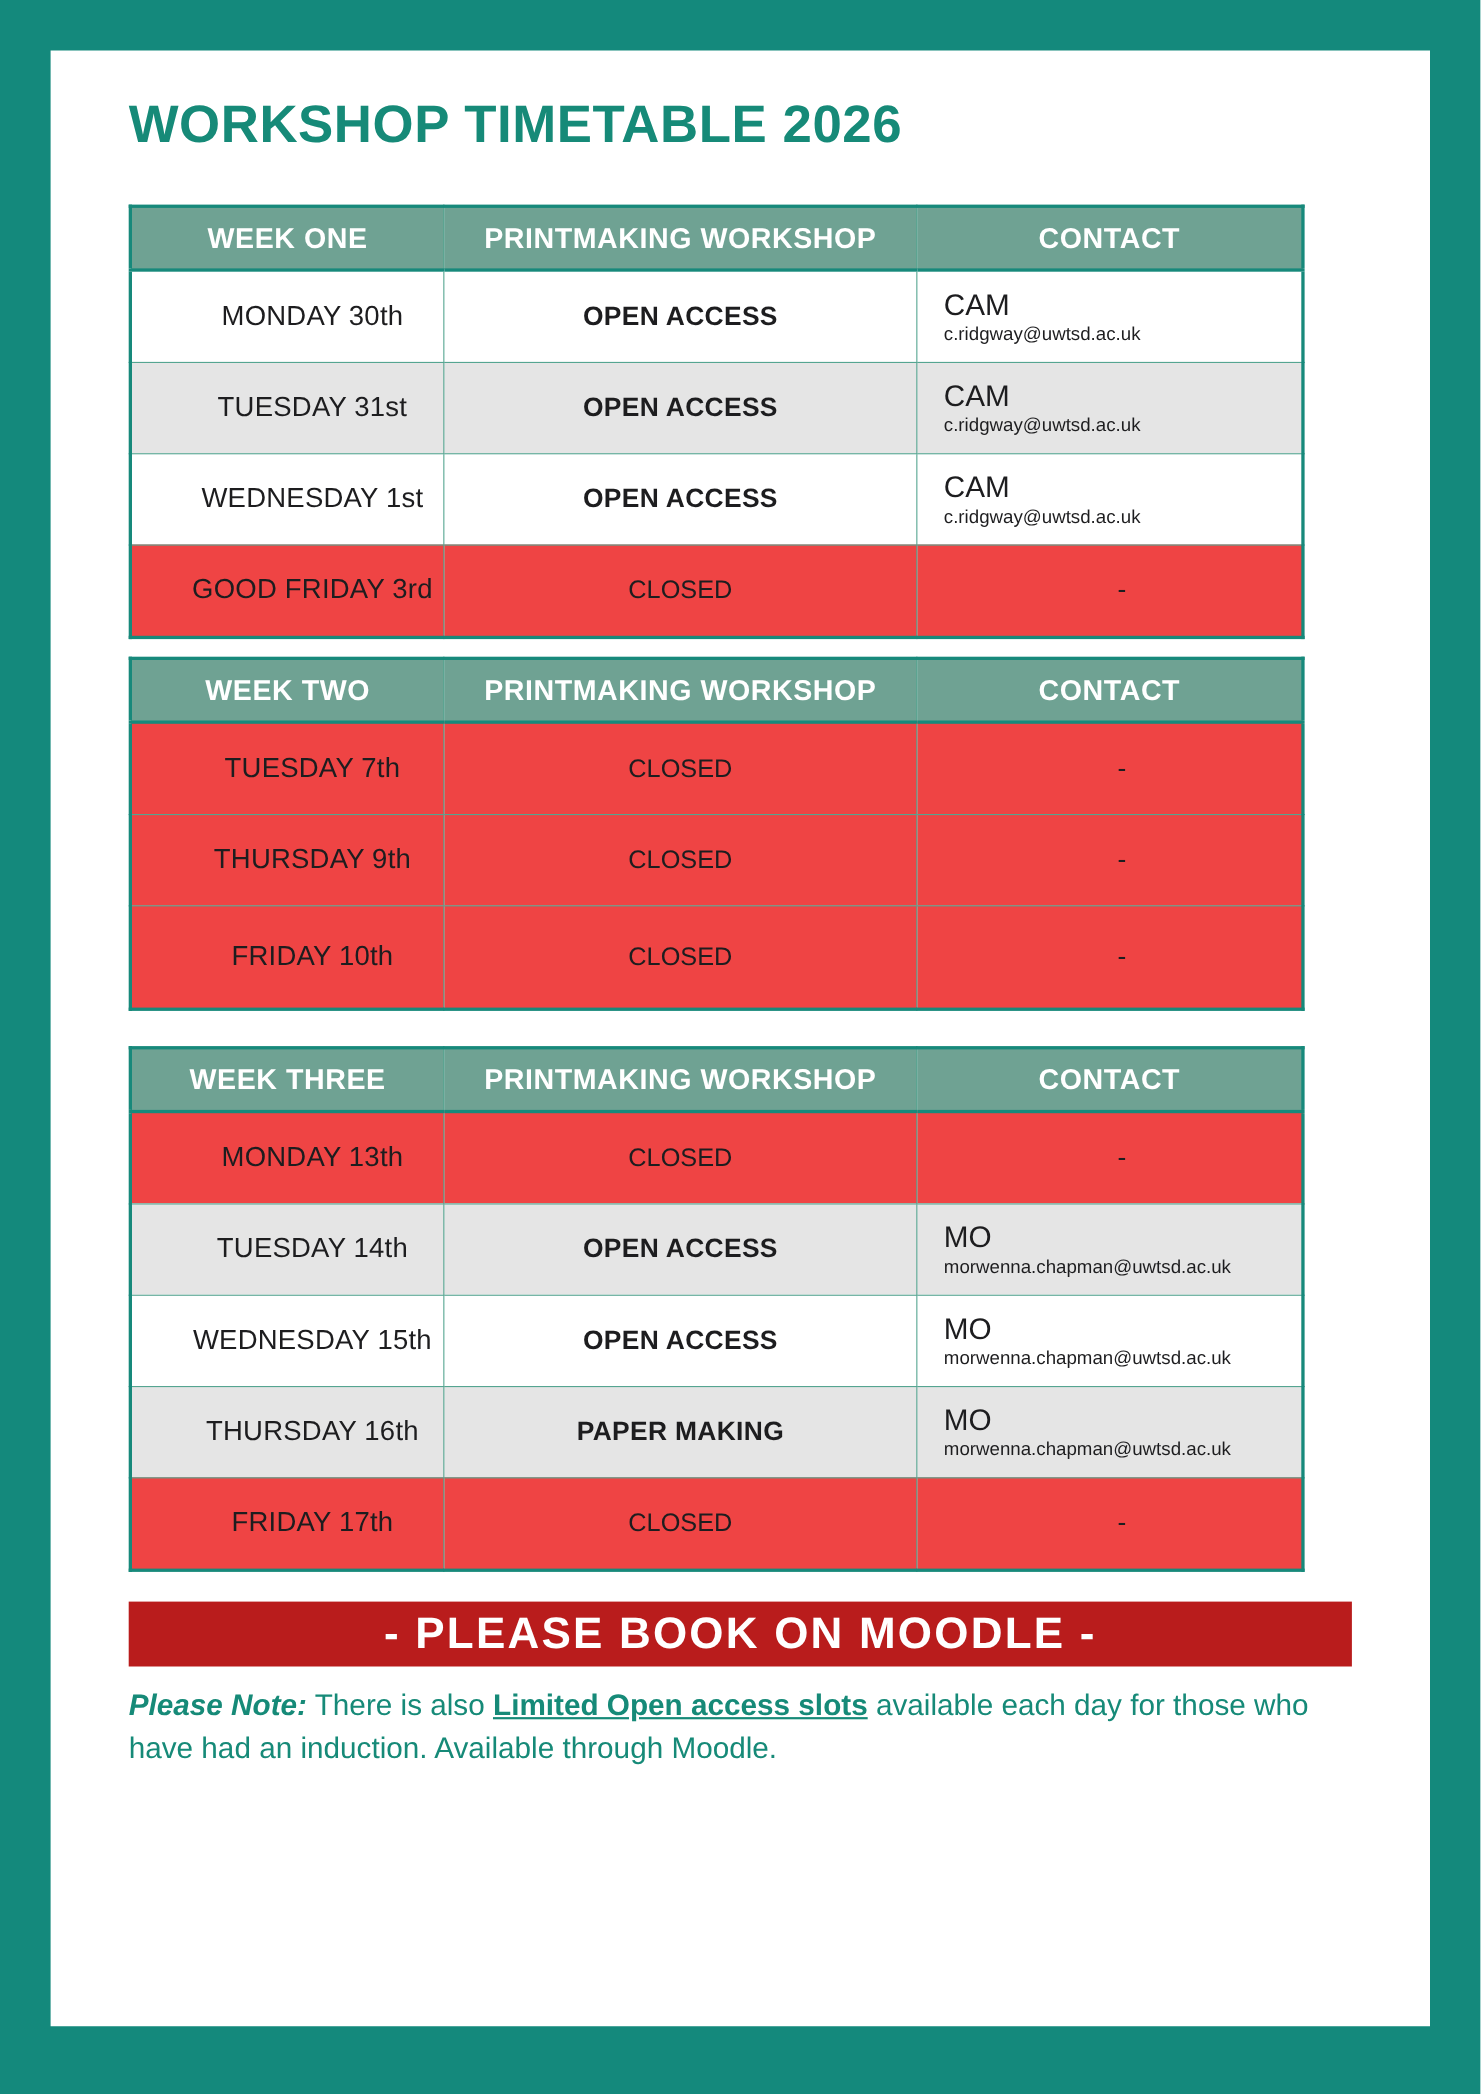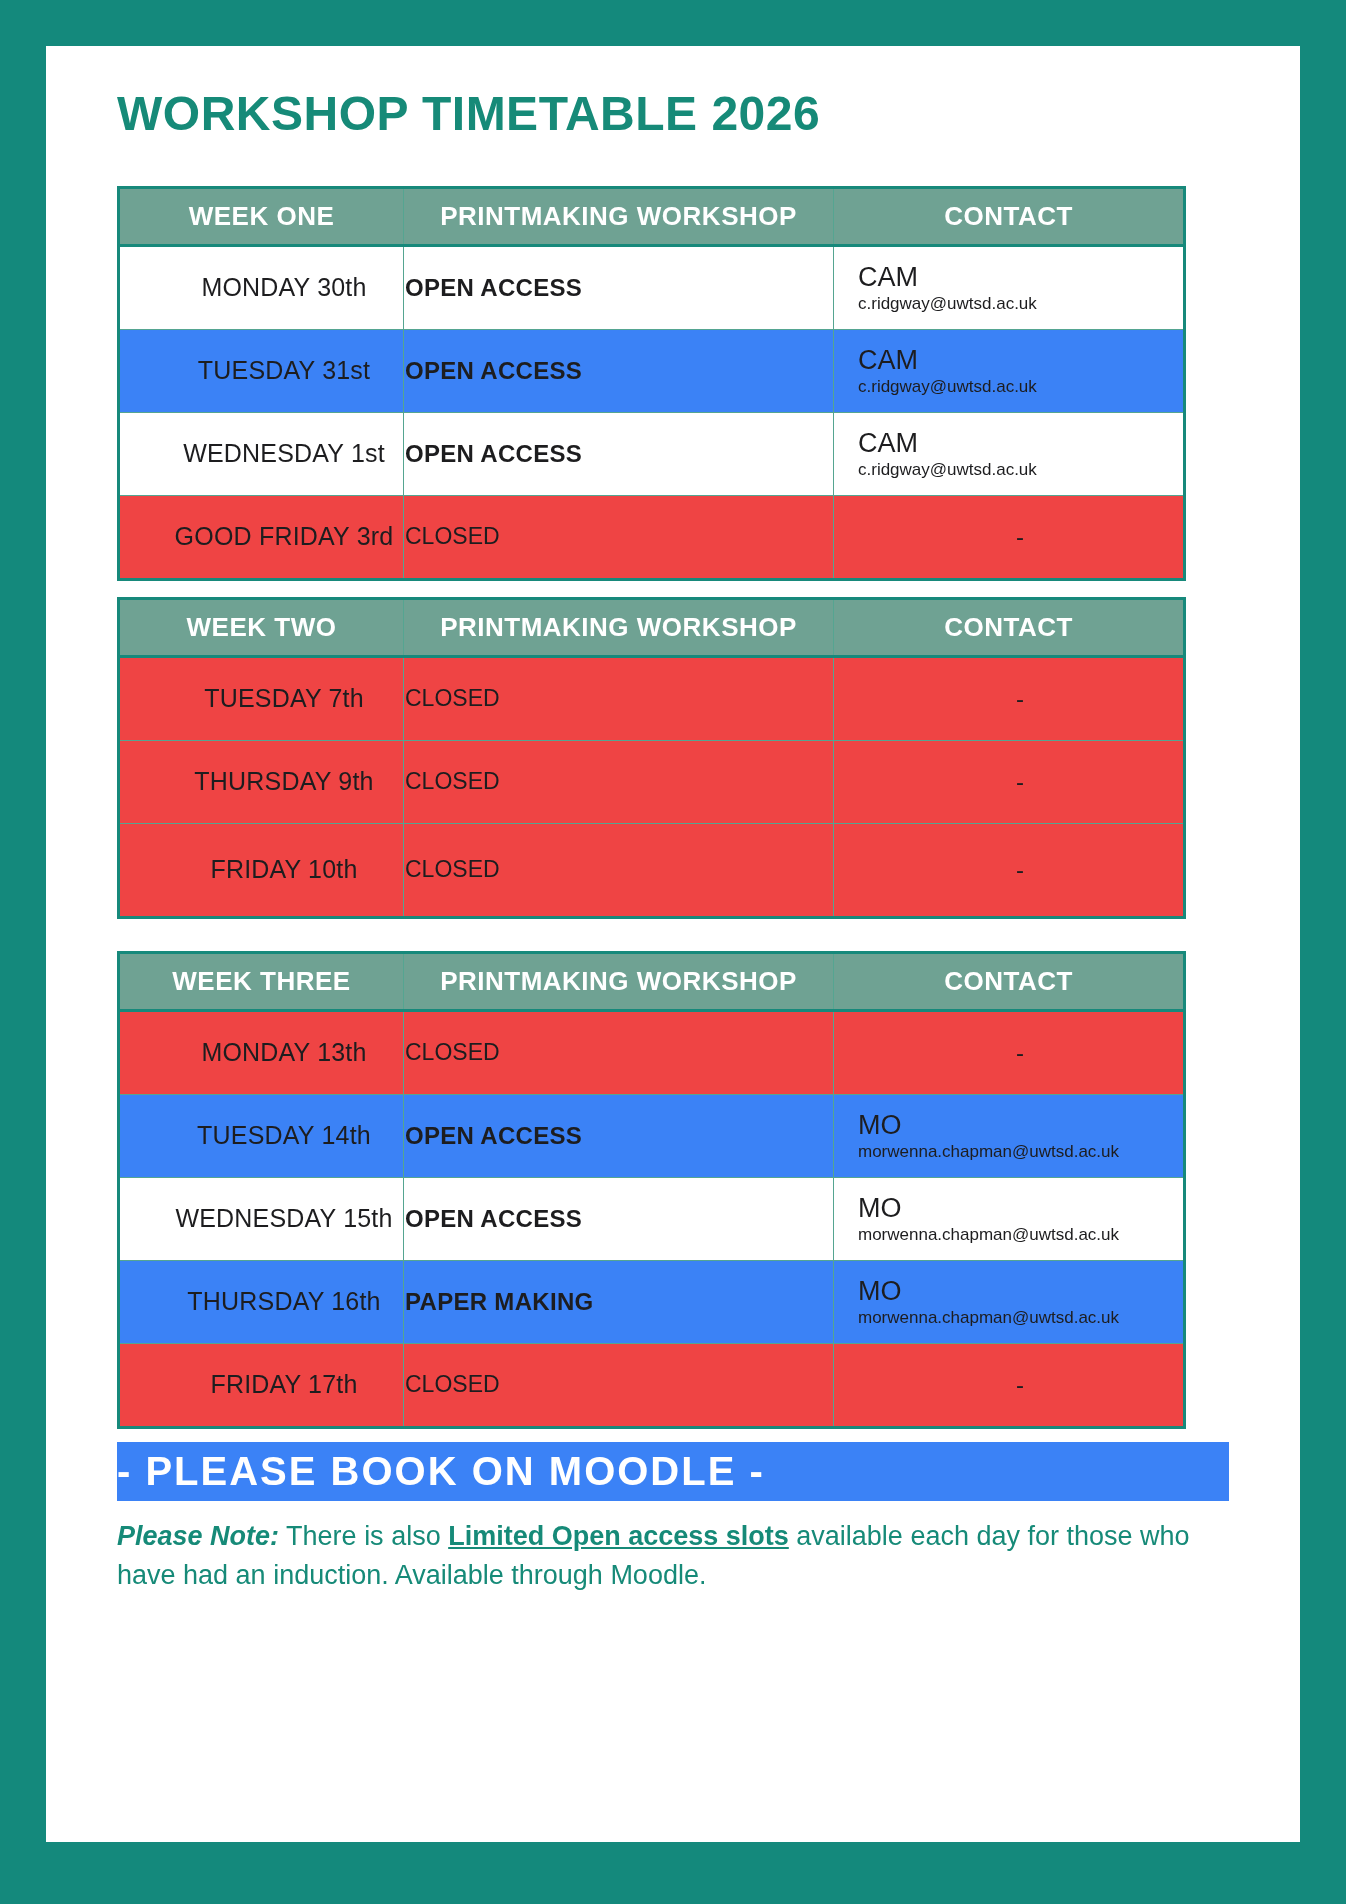--- a/index.html
+++ b/index.html
@@ -22,33 +22,33 @@
   .tbl3{margin-top:32px;}
   col.c1{width:285px;} col.c2{width:430px;} col.c3{width:351px;}
   thead th{
     height:53px;background:#6FA293;color:#fff;font-weight:700;font-size:26px;
     text-align:center;letter-spacing:.5px;border:1px solid #55A591;
     border-bottom:3px solid #17897B;
   }
   tbody td{border:1px solid #55A591;height:80px;vertical-align:middle;color:#1d1d1f;}
   tr.tall td{height:90px;}
   .r-white td{background:#ffffff;}
-  .r-green td{background:#3b82f6;}
+  .r-green td{background:#e5e5e5;}
   .r-peach td{background:#ef4444;}
   td.day{text-align:center;padding-left:46px;font-size:25px;letter-spacing:.2px;}
-  td.ws{text-align:left;font-size:23px;}
+  td.ws{text-align:center;font-size:23px;}
   td.ws.bold{font-weight:700;font-size:24px;letter-spacing:.3px;}
   td.ct{padding-left:24px;}
   .c-name{font-size:27px;line-height:1.2;}
   .c-email{font-size:17px;line-height:1.3;}
   .c-dash{text-align:center;font-size:24px;}
   
   .banner{
-    margin-top:13px;height:59px;width:100%;background:#3b82f6;color:#fff;
-    font-weight:700;font-size:40px;line-height:59px;text-align:left;letter-spacing:2px;
+    margin-top:27px;height:59px;width:100%;background:#b91c1c;color:#fff;
+    font-weight:700;font-size:40px;line-height:59px;text-align:center;letter-spacing:2px;
   }
   .note{margin-top:16px;font-size:27px;line-height:1.45;color:#168A78;width:100%;}
   .note .lead{font-weight:700;font-style:italic;}
   .note .link{font-weight:700;text-decoration:underline;}
 </style>
 </head>
 <body>
 
 <div class="frame">
 

